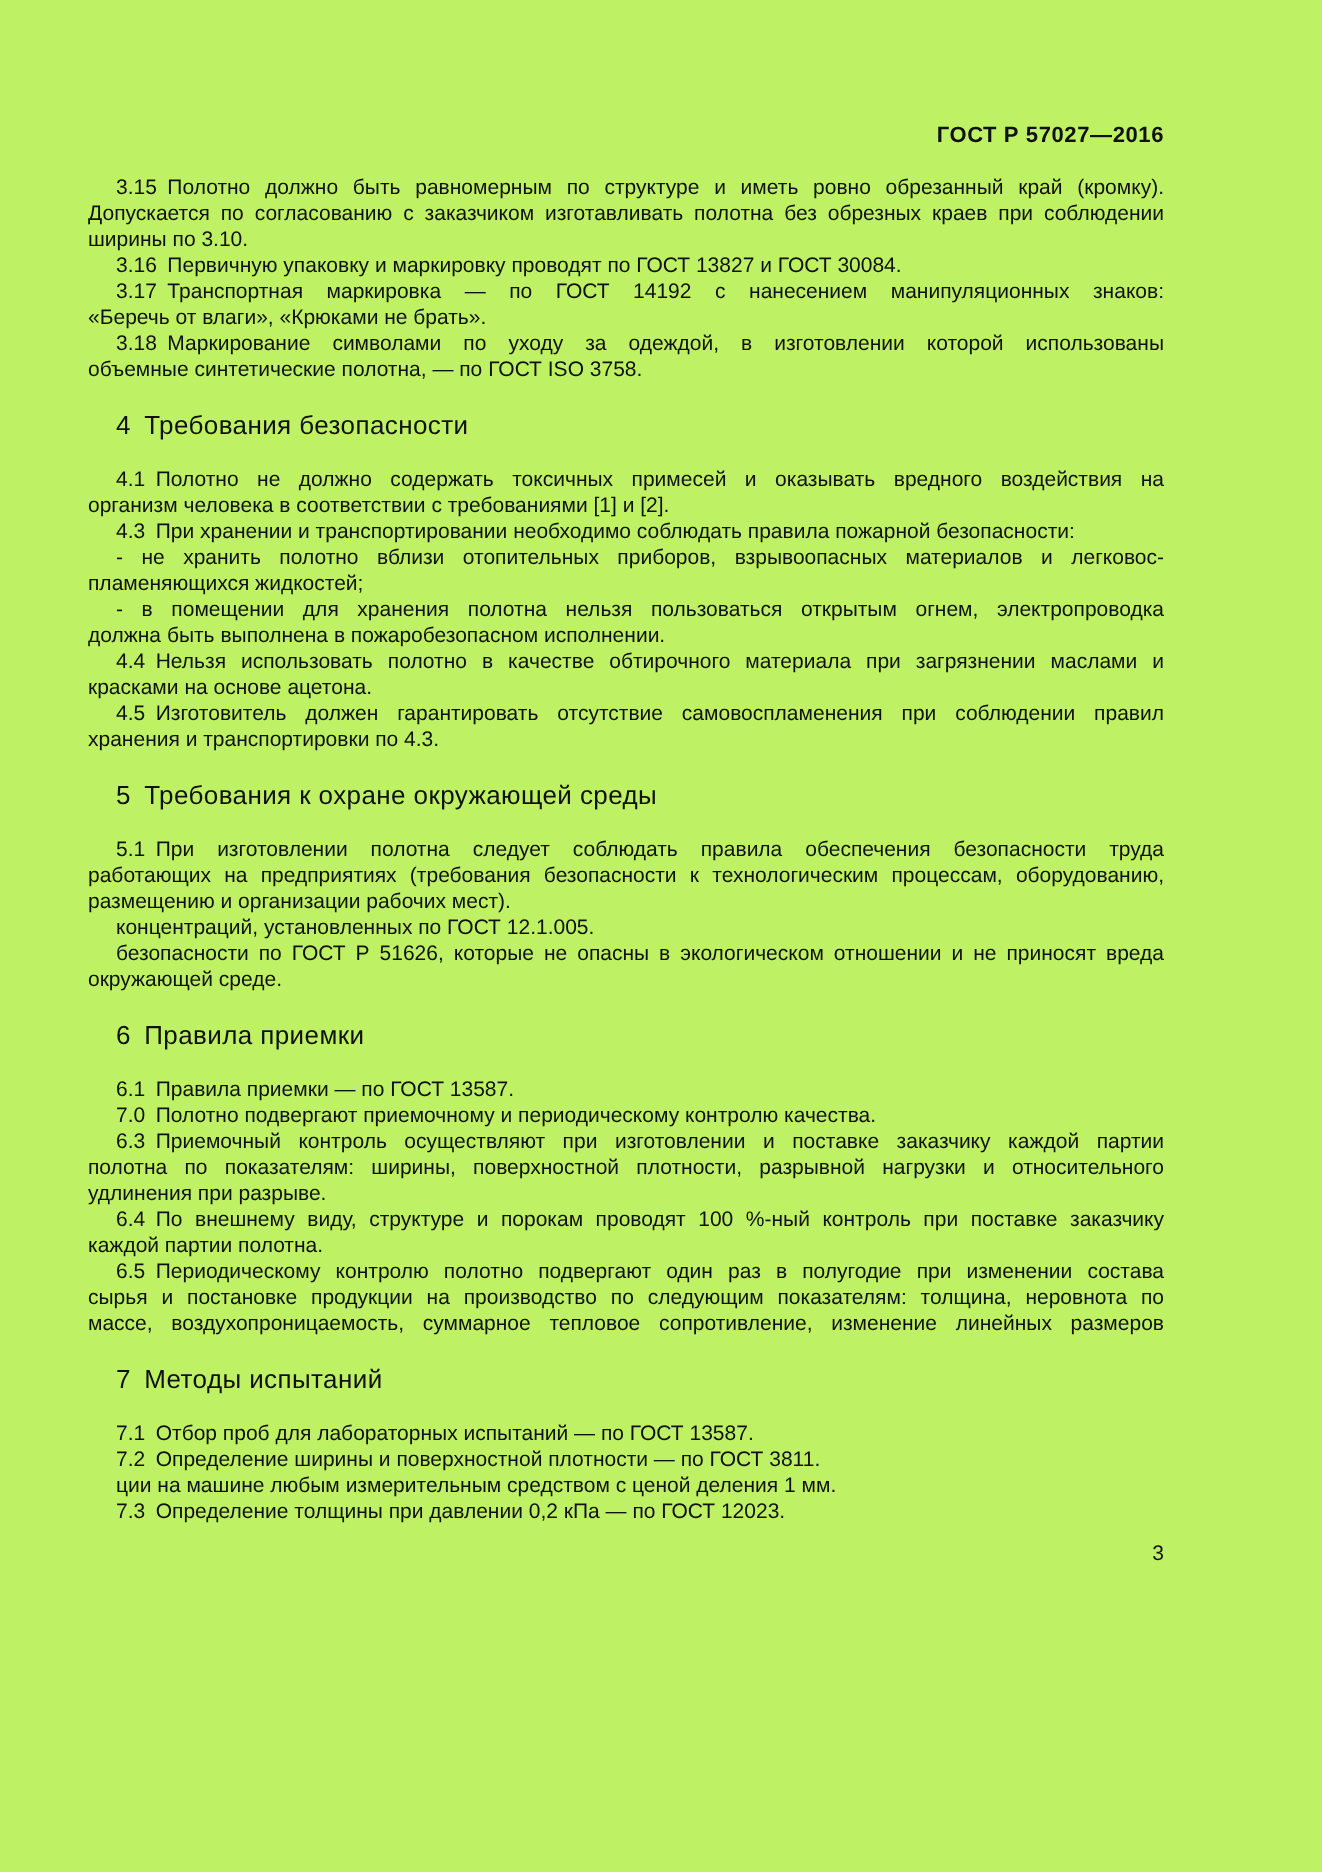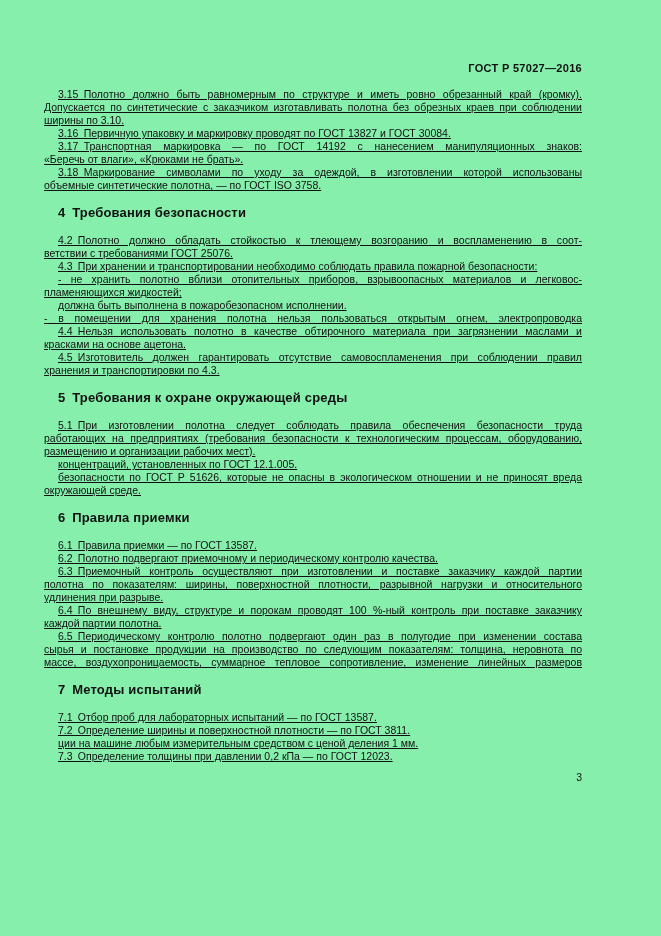--- a/index.html
+++ b/index.html
@@ -6,50 +6,49 @@
   html, body { background: #ffffff; }
   body {
     width: 661px; height: 936px;
     font-family: "Liberation Sans", sans-serif;
     color: #111111;
     overflow: hidden;
   }
   .page {
     position: relative;
     width: 661px; height: 936px;
-    background: #86efac;
+    background: #bef264;
     padding: 62px 79px 0 44px;
   }
   .running-header {
     text-align: right;
     font-weight: bold;
     font-size: 11px;
     line-height: 13px;
     letter-spacing: 0.3px;
     margin-bottom: 13px;
   }
   .para {
     font-size: 10.5px;
     line-height: 13px;
   }
   .para .ln {
     text-align: justify;
     text-align-last: justify;
-    text-decoration: underline;
   }
   .para .ln.ln-last {
     text-align-last: left;
   }
   .para .ln:first-child {
     text-indent: 14px;
   }
   .section-title {
     font-size: 13px;
     line-height: 16px;
-    font-weight: bold;
+    font-weight: normal;
     margin: 13px 0 13px 14px;
     letter-spacing: 0.2px;
   }
   .page-number {
     text-align: right;
     font-size: 10.5px;
     line-height: 13px;
     margin-top: 8px;
   }
 </style>
@@ -57,50 +56,50 @@
 <body>
 
 <div class="page">
 
   <div class="running-header">ГОСТ Р 57027—2016</div>
 
   <div class="body-text">
 
     <div class="para">
         <div class="ln">3.15 Полотно должно быть равномерным по структуре и иметь ровно обрезанный край (кромку).</div>
-        <div class="ln">Допускается по синтетические с заказчиком изготавливать полотна без обрезных краев при соблюдении</div>
+        <div class="ln">Допускается по согласованию с заказчиком изготавливать полотна без обрезных краев при соблюдении</div>
         <div class="ln ln-last">ширины по 3.10.</div>
       </div>
     <div class="para">
         <div class="ln ln-last">3.16 Первичную упаковку и маркировку проводят по ГОСТ 13827 и ГОСТ 30084.</div>
       </div>
     <div class="para">
         <div class="ln">3.17 Транспортная маркировка — по ГОСТ 14192 с нанесением манипуляционных знаков:</div>
         <div class="ln ln-last">«Беречь от влаги», «Крюками не брать».</div>
       </div>
     <div class="para">
         <div class="ln">3.18 Маркирование символами по уходу за одеждой, в изготовлении которой использованы</div>
         <div class="ln ln-last">объемные синтетические полотна, — по ГОСТ ISO 3758.</div>
       </div>
 
     <div class="section-title">4 Требования безопасности</div>
     <div class="para">
-        <div class="ln">4.2 Полотно должно обладать стойкостью к тлеющему возгоранию и воспламенению в соот-</div>
-        <div class="ln ln-last">ветствии с требованиями ГОСТ 25076.</div>
+        <div class="ln">4.1 Полотно не должно содержать токсичных примесей и оказывать вредного воздействия на</div>
+        <div class="ln ln-last">организм человека в соответствии с требованиями [1] и [2].</div>
       </div>
     <div class="para">
         <div class="ln ln-last">4.3 При хранении и транспортировании необходимо соблюдать правила пожарной безопасности:</div>
       </div>
     <div class="para">
         <div class="ln">- не хранить полотно вблизи отопительных приборов, взрывоопасных материалов и легковос-</div>
         <div class="ln ln-last">пламеняющихся жидкостей;</div>
       </div>
     <div class="para">
+        <div class="ln">- в помещении для хранения полотна нельзя пользоваться открытым огнем, электропроводка</div>
         <div class="ln ln-last">должна быть выполнена в пожаробезопасном исполнении.</div>
-        <div class="ln">- в помещении для хранения полотна нельзя пользоваться открытым огнем, электропроводка</div>
       </div>
     <div class="para">
         <div class="ln">4.4 Нельзя использовать полотно в качестве обтирочного материала при загрязнении маслами и</div>
         <div class="ln ln-last">красками на основе ацетона.</div>
       </div>
     <div class="para">
         <div class="ln">4.5 Изготовитель должен гарантировать отсутствие самовоспламенения при соблюдении правил</div>
         <div class="ln ln-last">хранения и транспортировки по 4.3.</div>
       </div>
 
@@ -116,21 +115,21 @@
     <div class="para">
         <div class="ln">безопасности по ГОСТ Р 51626, которые не опасны в экологическом отношении и не приносят вреда</div>
         <div class="ln ln-last">окружающей среде.</div>
       </div>
 
     <div class="section-title">6 Правила приемки</div>
     <div class="para">
         <div class="ln ln-last">6.1 Правила приемки — по ГОСТ 13587.</div>
       </div>
     <div class="para">
-        <div class="ln ln-last">6.2 Полотно подвергают приемочному и периодическому контролю качества.</div>
+        <div class="ln ln-last">7.0 Полотно подвергают приемочному и периодическому контролю качества.</div>
       </div>
     <div class="para">
         <div class="ln">6.3 Приемочный контроль осуществляют при изготовлении и поставке заказчику каждой партии</div>
         <div class="ln">полотна по показателям: ширины, поверхностной плотности, разрывной нагрузки и относительного</div>
         <div class="ln ln-last">удлинения при разрыве.</div>
       </div>
     <div class="para">
         <div class="ln">6.4 По внешнему виду, структуре и порокам проводят 100 %-ный контроль при поставке заказчику</div>
         <div class="ln ln-last">каждой партии полотна.</div>
       </div>

